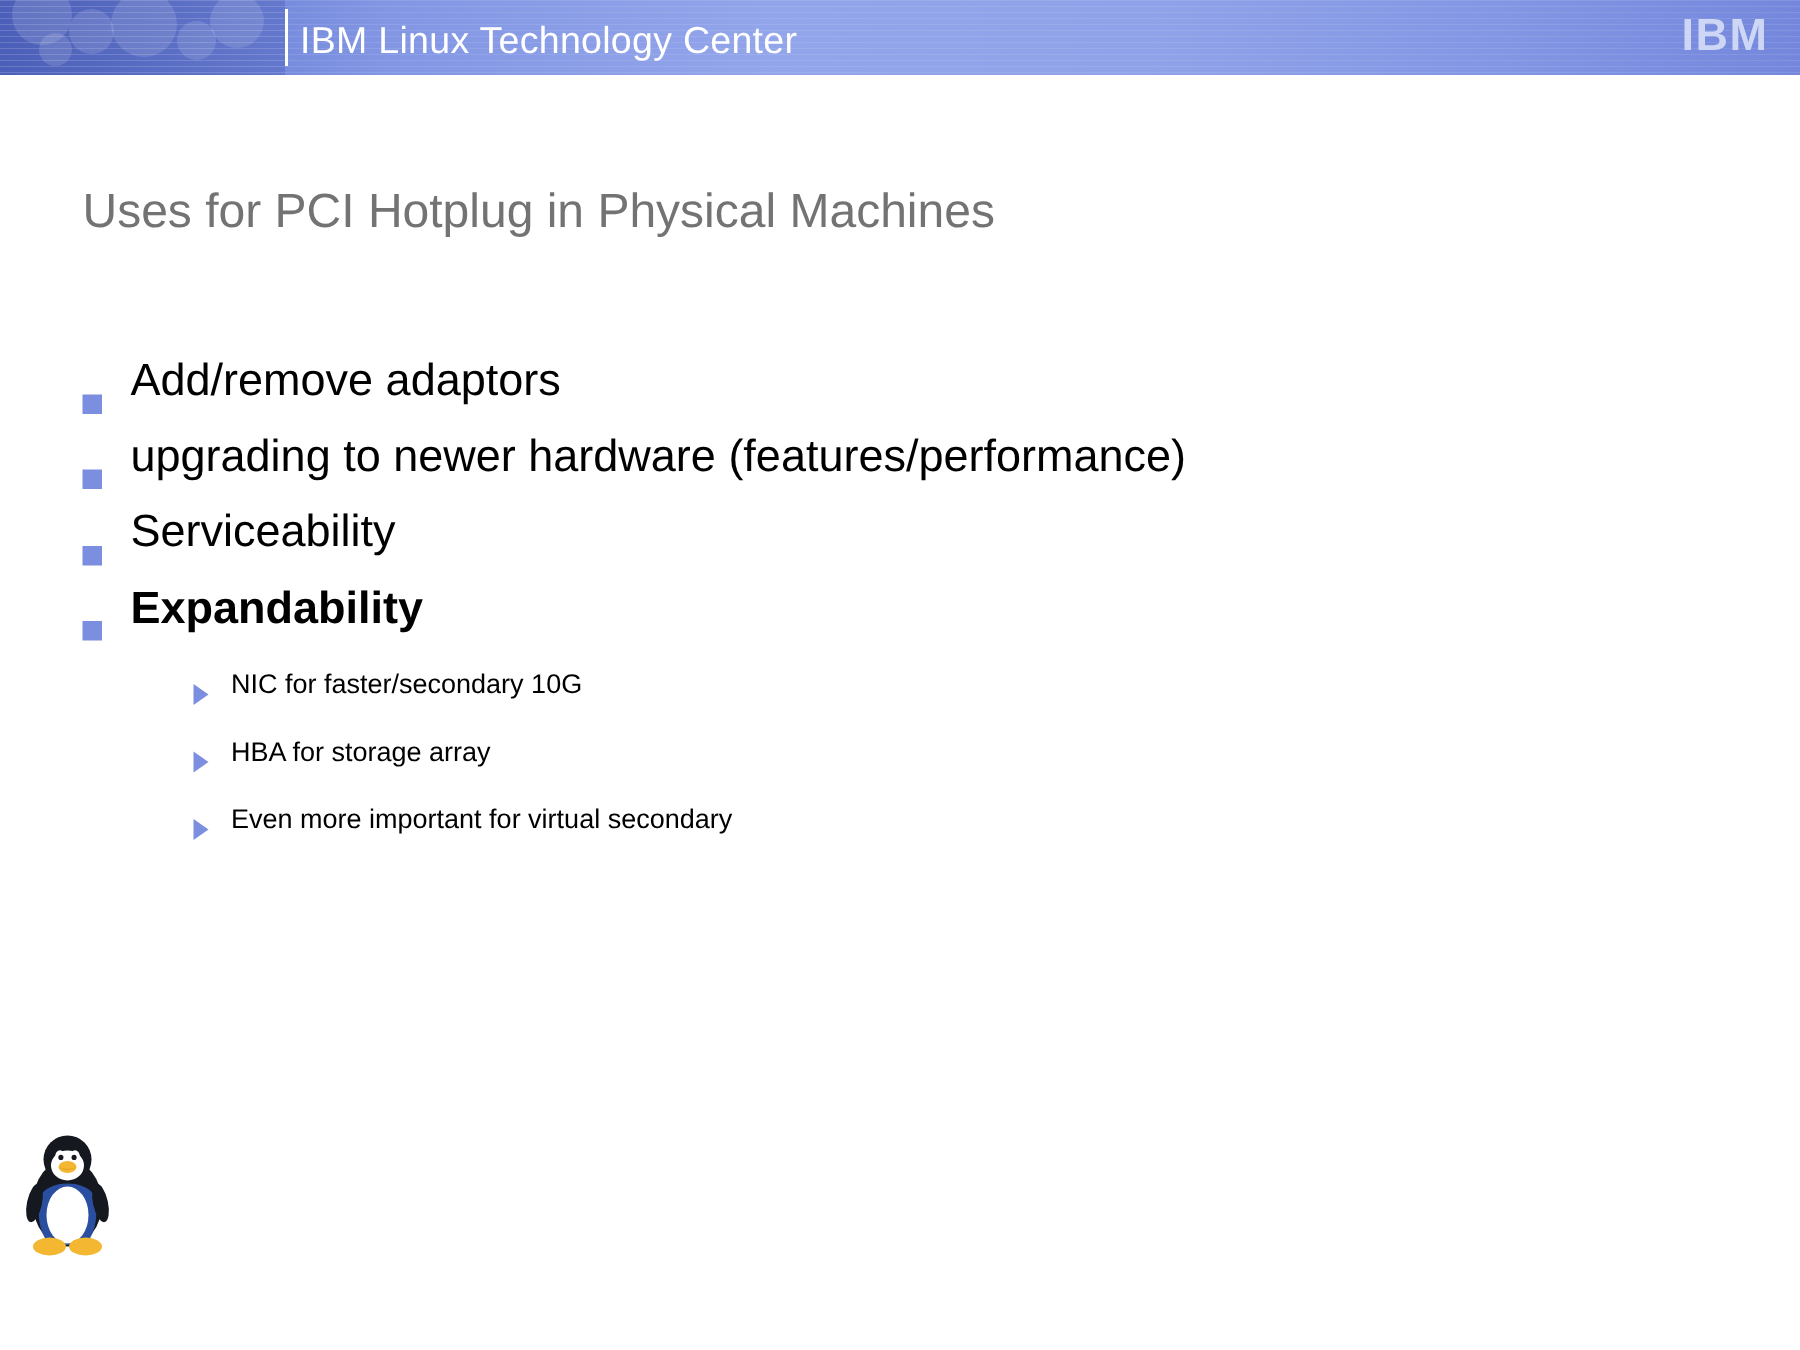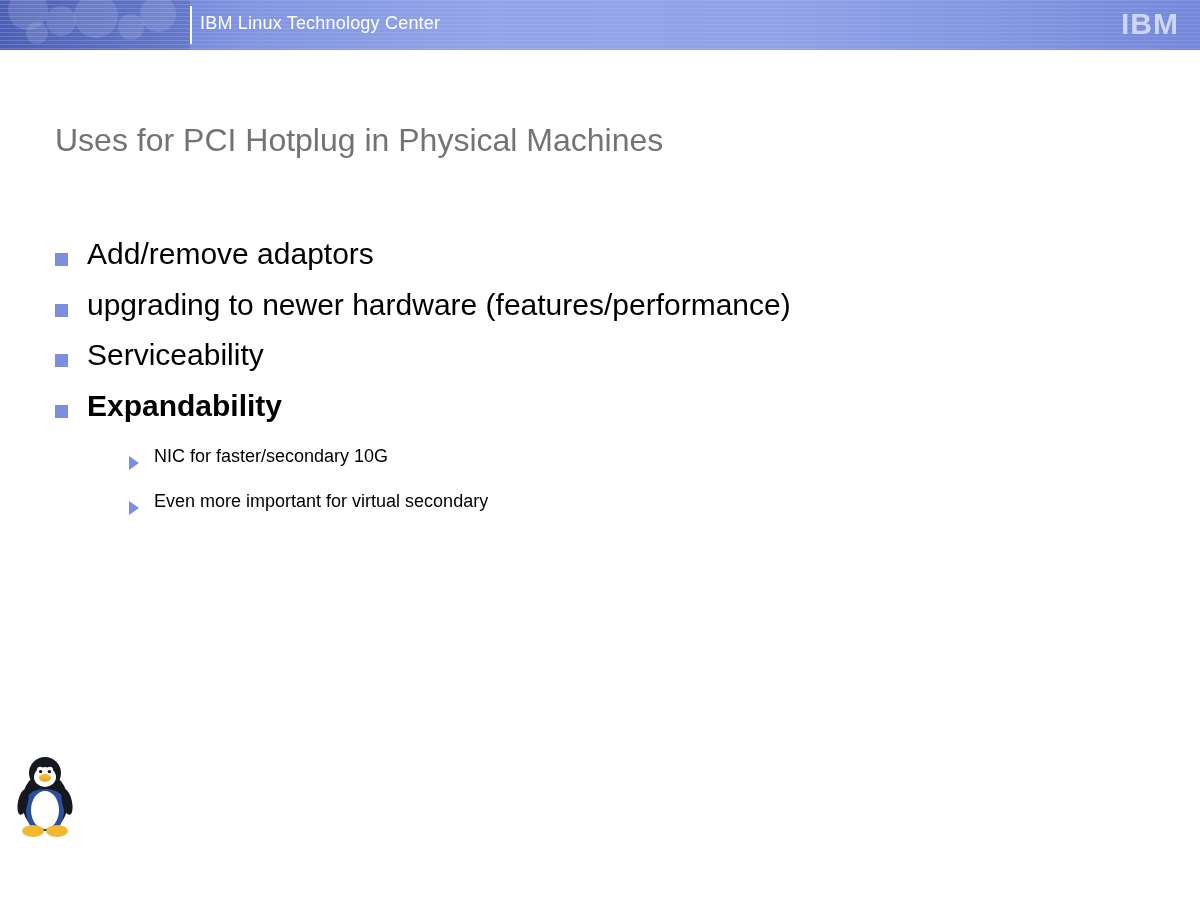--- a/index.html
+++ b/index.html
@@ -70,21 +70,21 @@
     top: 6px;
     width: 2px;
     height: 38px;
     background: #ffffff;
   }
   .header-title {
     position: absolute;
     left: 200px;
     top: 13px;
     color: #ffffff;
-    font-size: 18px;
+    font-size: 25px;
     letter-spacing: 0.2px;
     white-space: nowrap;
   }
   .ibm-logo {
     position: absolute;
     right: 22px;
     top: 7px;
     width: 92px;
     height: 34px;
     display: flex;
@@ -117,21 +117,21 @@
 
   
   .body {
     position: absolute;
     left: 55px;
     top: 232px;
     width: 1090px;
   }
   .bullet-l1 {
     display: flex;
-    align-items: center;
+    align-items: flex-end;
     margin-bottom: 7px;
   }
   .bullet-l1 .marker {
     flex: 0 0 auto;
     width: 13px;
     height: 13px;
     background: #7b8ee0;
     margin-top: 12px;
     margin-right: 19px;
   }
@@ -288,20 +288,24 @@
       <span class="text bold">Expandability</span>
     </div>
 
     <div class="sub-list">
       <div class="bullet-l2">
         <span class="marker"></span>
         <span class="text">NIC for faster/secondary 10G</span>
       </div>
       <div class="bullet-l2">
         <span class="marker"></span>
+        <span class="text">HBA for storage array</span>
+      </div>
+      <div class="bullet-l2">
+        <span class="marker"></span>
         <span class="text">Even more important for virtual secondary</span>
       </div>
     </div>
   </div>
 
   <div class="tux">
     <svg viewBox="0 0 62 82" width="62" height="82" xmlns="http://www.w3.org/2000/svg">
 
       <ellipse cx="31" cy="46" rx="23" ry="29" fill="#15181f"></ellipse>
 

